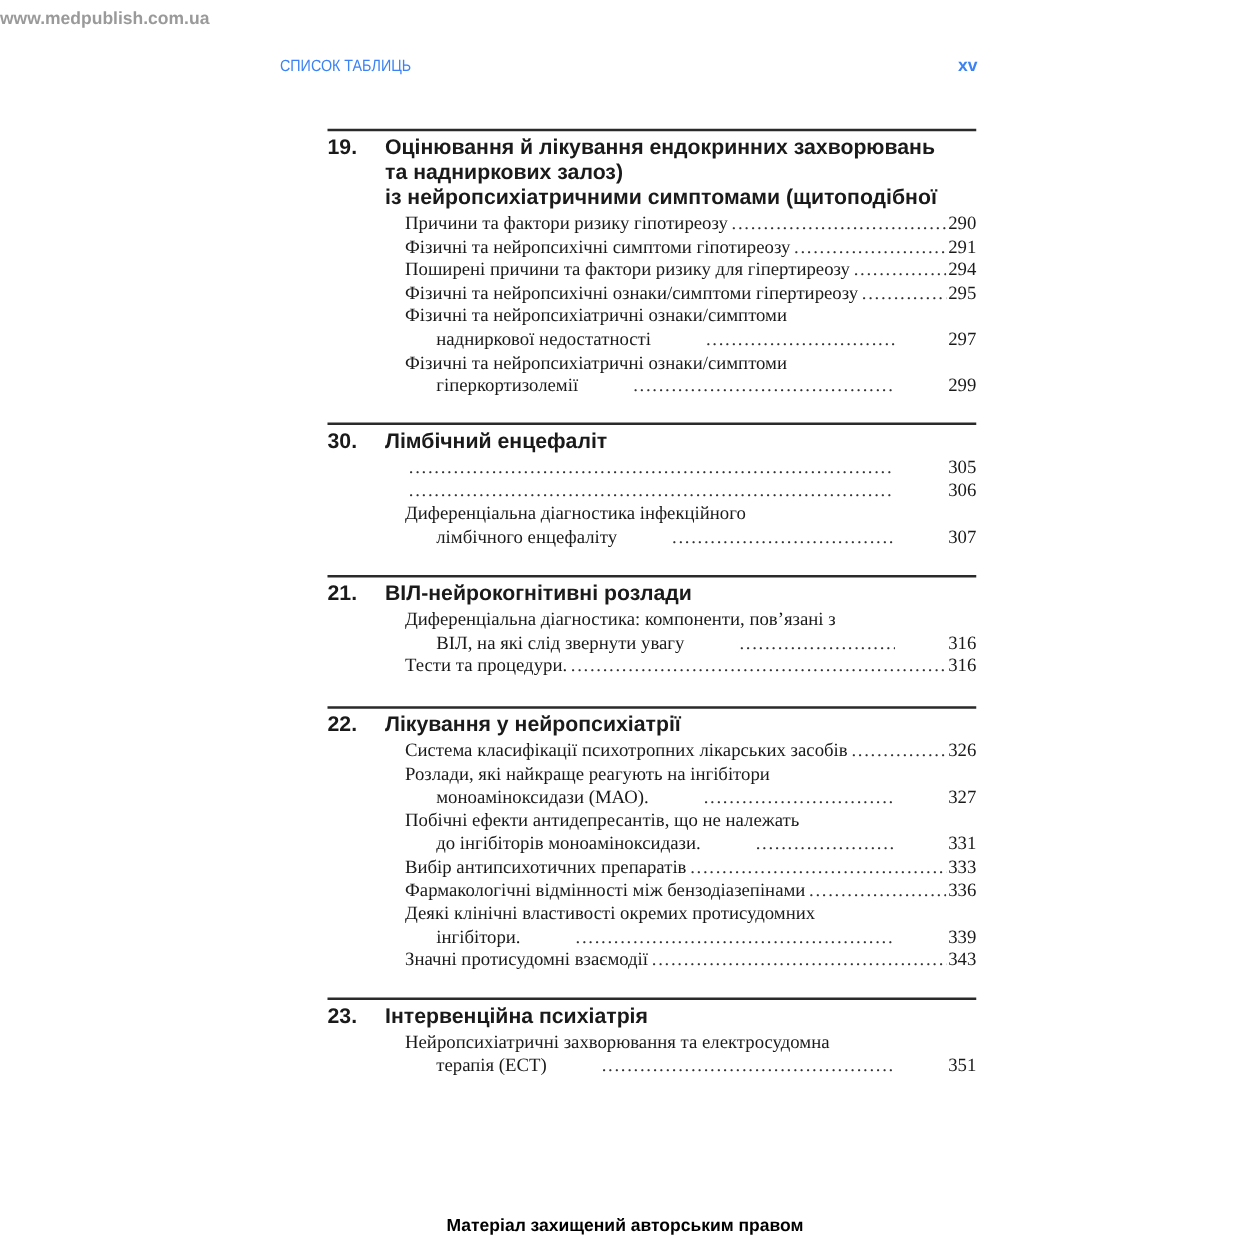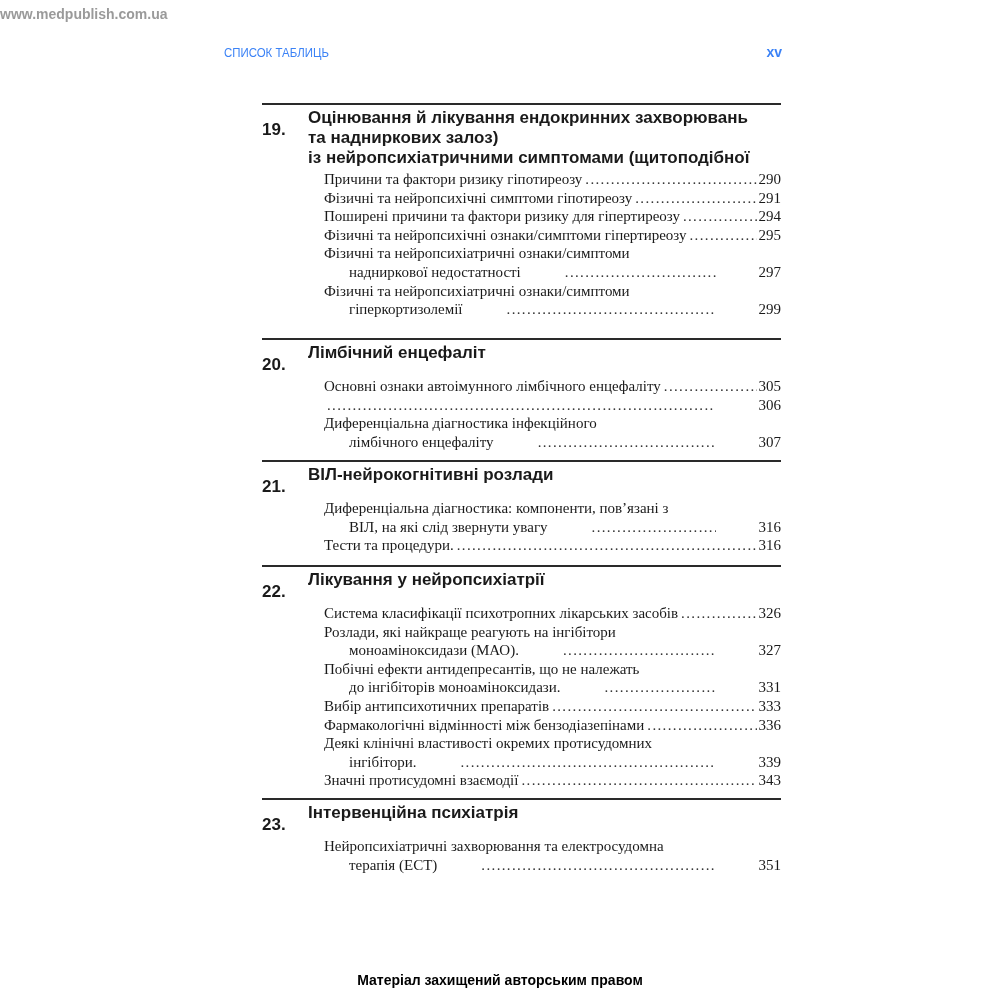--- a/index.html
+++ b/index.html
@@ -12,21 +12,21 @@
       position: absolute; top: 44px; left: 224px; width: 558px;
       font-family: "Liberation Sans", sans-serif; font-size: 13px; color: #3b82f6;
       display: flex; justify-content: space-between; align-items: baseline;
     }
     .running-head .title { transform: scaleX(0.88); transform-origin: left; letter-spacing: 0; }
     .running-head .pg { font-weight: bold; font-size: 14px; }
     .sections { position: absolute; left: 262px; width: 519px; top: 0; }
     .section { position: absolute; left: 0; width: 519px; }
     .rule { height: 0; border-top: 2px solid #2a2a2a; width: 519px; }
     .chap { display: flex; margin-top: 3px; }
-    .chap .num { width: 46px; flex: none; font-family: "Liberation Sans", sans-serif; font-weight: bold; font-size: 17px; line-height: 20px; margin-top: 12px; }
+    .chap .num { width: 46px; flex: none; font-family: "Liberation Sans", sans-serif; font-weight: bold; font-size: 17px; line-height: 20px; }
     .chap .ctitle { font-family: "Liberation Sans", sans-serif; font-weight: bold; font-size: 17px; line-height: 20px; }
     .entries { margin-left: 62px; margin-top: 2px; }
     .entry { font-family: "Liberation Serif", serif; font-size: 15px; line-height: 18.6px; color: #1a1a1a; }
     .line { display: flex; align-items: baseline; white-space: nowrap; }
     .line.cont { padding-left: 25px; gap: 41px; }
     .line .txt { flex: none; }
     .line .dots { flex: 1 1 auto; overflow: hidden; margin: 0 2px 0 3px; letter-spacing: 2.4px; color: #333; }
     .line .dots::before { content: ". . . . . . . . . . . . . . . . . . . . . . . . . . . . . . . . . . . . . . . . . . . . . . . . . . . . . . . . . . . . . . . . . . . . . . . . . . . ."; letter-spacing: -1.2px; }
     .line .page { flex: none; }
     .watermark-bottom {
@@ -102,29 +102,28 @@
             <span class="txt">гіперкортизолемії</span>
             <span class="dots"></span>
             <span class="page">299</span>
           </div>
         </div>
       </div>
     </div>
   <div class="section" style="top:338px">
       <div class="rule"></div>
       <div class="chap">
-        <div class="num">20.</div>
+        <div class="num">30.</div>
         <div class="ctitle">
           <div>Лімбічний енцефаліт</div>
         </div>
       </div>
       <div class="entries">
         <div class="entry">
           <div class="line">
-            <span class="txt">Основні ознаки автоімунного лімбічного енцефаліту</span>
             <span class="dots"></span>
             <span class="page">305</span>
           </div>
         </div>
         <div class="entry">
           <div class="line">
             <span class="dots"></span>
             <span class="page">306</span>
           </div>
         </div>

